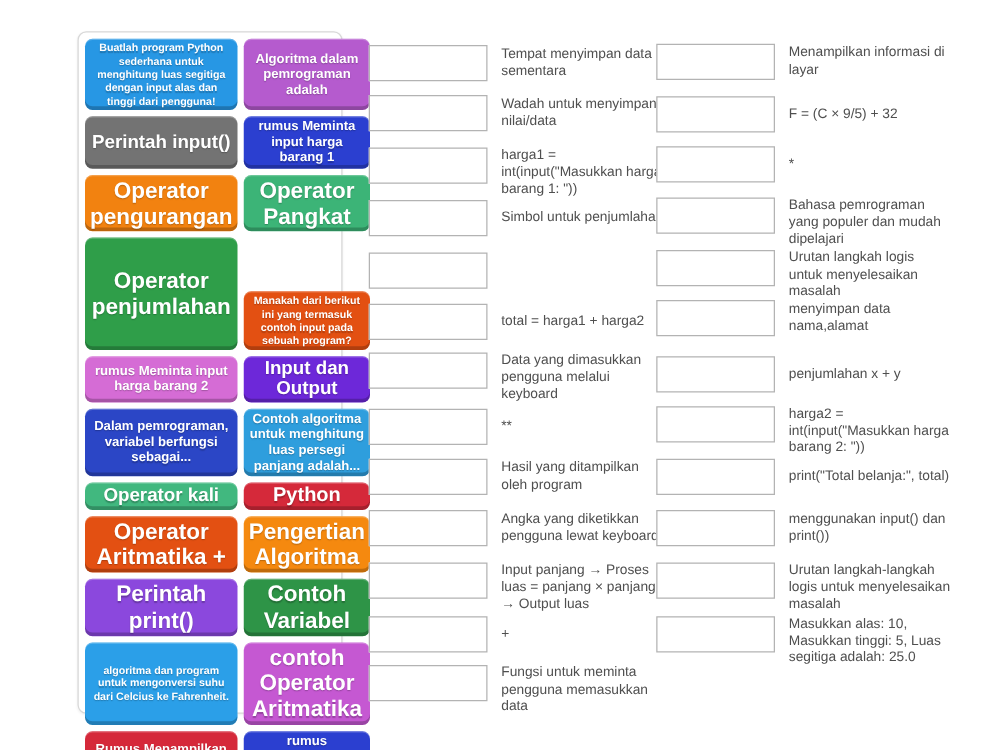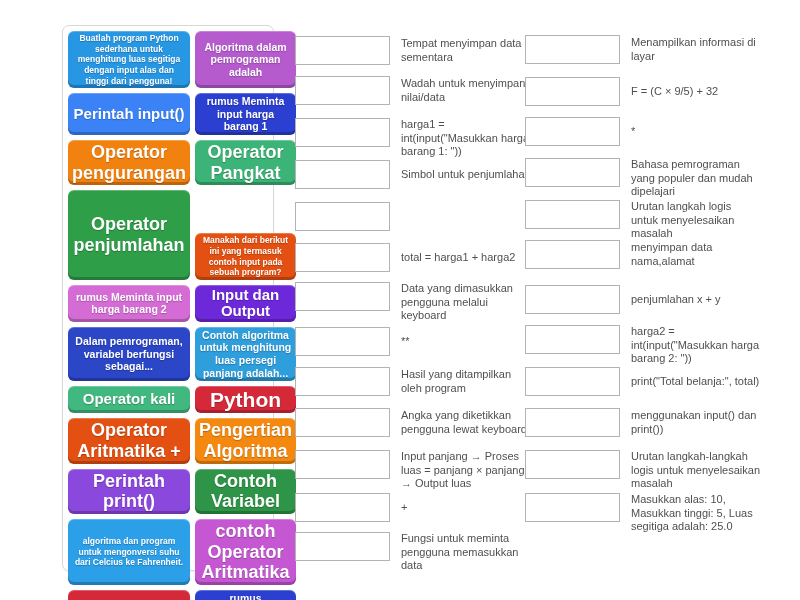--- a/index.html
+++ b/index.html
@@ -17,38 +17,38 @@
   .tile{
     border-radius:6px;display:flex;align-items:center;justify-content:center;
     text-align:center;color:#fff;font-weight:bold;padding:2px 4px;box-sizing:border-box;
     box-shadow:inset 0 -3px 0 rgba(0,0,0,.22), inset 0 1px 0 rgba(255,255,255,.25);
     text-shadow:0 1px 1px rgba(0,0,0,.25);cursor:grab;user-select:none;
   }
   .fs-xs{font-size:8.5px;line-height:1.25}
   .fs-sm{font-size:10.5px;line-height:1.2}
   .fs-md{font-size:18px;line-height:1.15}
   .fs-lg{font-size:15px;line-height:1.1}
-  .fs-xl{font-size:21px;line-height:1.1}
+  .fs-xl{font-size:16px;line-height:1.1}
   
   .match-row{position:absolute;display:flex;gap:11px;align-items:flex-start}
   .answer-box{
     flex:0 0 95px;height:29px;background:#fff;border:1px solid #b3b3b3;box-sizing:border-box;
   }
   .clue{
     width:130px;min-height:29px;display:flex;align-items:center;
     font-size:11px;line-height:13.5px;color:#4f4f4f;
   }
 </style>
 </head>
 <body>
 
 <div class="panel">
   <div class="tile fs-xs" style="background-color: rgb(39, 151, 228);">Buatlah program Python sederhana untuk menghitung luas segitiga dengan input alas dan tinggi dari pengguna!</div>
   <div class="tile fs-sm" style="background-color: rgb(181, 91, 206);">Algoritma dalam pemrograman adalah</div>
-  <div class="tile fs-lg" style="background-color: #3b82f6;">Perintah input()</div>
+  <div class="tile fs-lg" style="background-color: #737373;">Perintah input()</div>
   <div class="tile fs-sm" style="background-color: rgb(43, 63, 208);">rumus Meminta input harga barang 1</div>
   <div class="tile fs-md" style="background-color: rgb(242, 130, 16);">Operator pengurangan</div>
   <div class="tile fs-md" style="background-color: rgb(60, 180, 119);">Operator Pangkat</div>
   <div class="tile fs-md" style="background-color: rgb(47, 158, 73);">Operator penjumlahan</div>
   <div class="tile fs-xs" style="background-color: rgb(227, 80, 18); margin-top: 43px;">Manakah dari berikut ini yang termasuk contoh input pada sebuah program?</div>
   <div class="tile fs-sm" style="background-color: rgb(213, 108, 213);">rumus Meminta input harga barang 2</div>
   <div class="tile fs-lg" style="background-color: #6d28d9;">Input dan Output</div>
   <div class="tile fs-sm" style="background-color: rgb(43, 70, 198);">Dalam pemrograman, variabel berfungsi sebagai...</div>
   <div class="tile fs-sm" style="background-color: rgb(46, 158, 221);">Contoh algoritma untuk menghitung luas persegi panjang adalah...</div>
   <div class="tile fs-lg" style="background-color: rgb(65, 184, 127);">Operator kali</div>

